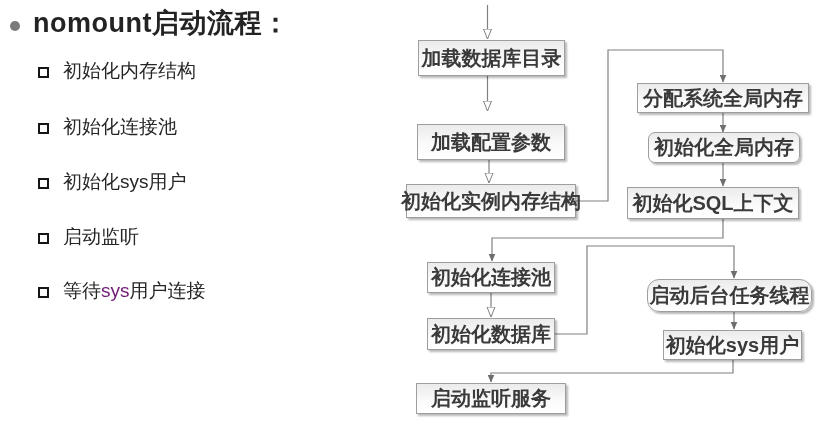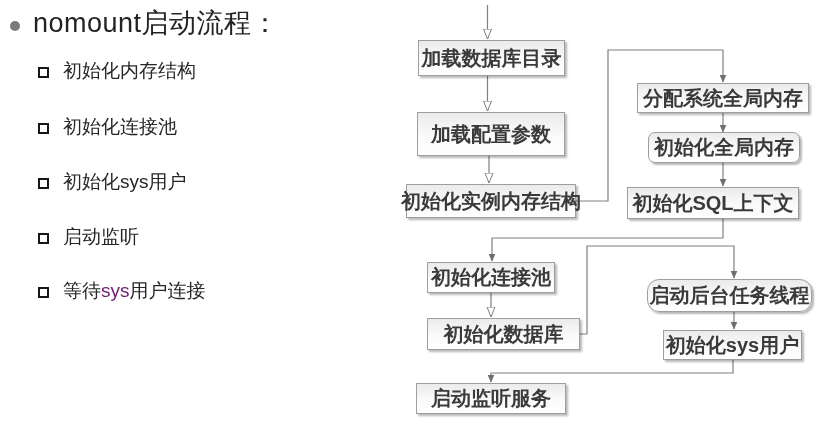--- a/index.html
+++ b/index.html
@@ -11,21 +11,21 @@
     font-family:"Liberation Sans","DejaVu Sans",sans-serif;
   }
 
   
   .title-row{position:absolute;left:10px;top:5px;display:flex;align-items:center;}
   .bullet-dot{
     width:10px;height:10px;border-radius:50%;
     background:#7a7a7a;margin-right:13px;margin-top:6px;flex:0 0 auto;
   }
   .slide-title{
-    font-size:27px;font-weight:400;color:#232323;
+    font-size:27px;font-weight:700;color:#232323;
     margin:0;letter-spacing:0.5px;white-space:nowrap;text-align:right;
   }
   .sub-item{
     position:absolute;left:38px;display:flex;align-items:center;
     font-size:19px;color:#262626;white-space:nowrap;
   }
   .bullet-sq{
     width:7px;height:7px;border:2px solid #161616;
     margin-right:14px;margin-top:3px;flex:0 0 auto;background:#fff;
   }
@@ -102,24 +102,24 @@
       <path d="M723,163 L723,186" marker-end="url(#arrowFilled)"></path>
       <path d="M723,219 L723,238 L492,238 L492,261" marker-end="url(#arrowFilled)"></path>
       <path d="M491,293 L491,317" marker-end="url(#arrowOpen)"></path>
       <path d="M555,334 L587,334 L587,246 L734,246 L734,278" marker-end="url(#arrowFilled)"></path>
       <path d="M734,312 L734,329" marker-end="url(#arrowFilled)"></path>
       <path d="M733,360 L733,373 L491,373 L491,382" marker-end="url(#arrowFilled)"></path>
     </g>
   </svg>
 
   <div class="flow-node" style="left:418px;top:40px;width:147px;height:36px;">加载数据库目录</div>
-  <div class="flow-node" style="left:417px;top:112px;width:148px;height:44px;">加载配置参数</div>
+  <div class="flow-node" style="left:417px;top:124px;width:148px;height:36px;">加载配置参数</div>
   <div class="flow-node" style="left:406px;top:184px;width:170px;height:34px;">初始化实例内存结构</div>
   <div class="flow-node" style="left:637px;top:83px;width:172px;height:30px;">分配系统全局内存</div>
   <div class="flow-node" style="left:648px;top:132px;width:152px;height:31px;border-radius:7px;">初始化全局内存</div>
   <div class="flow-node" style="left:627px;top:187px;width:172px;height:32px;">初始化SQL上下文</div>
   <div class="flow-node" style="left:427px;top:262px;width:128px;height:31px;">初始化连接池</div>
-  <div class="flow-node" style="left:427px;top:318px;width:153px;height:32px;">初始化数据库</div>
+  <div class="flow-node" style="left:427px;top:318px;width:128px;height:32px;">初始化数据库</div>
   <div class="flow-node" style="left:647px;top:279px;width:165px;height:33px;border-radius:12px;">启动后台任务线程</div>
   <div class="flow-node" style="left:663px;top:330px;width:139px;height:30px;">初始化sys用户</div>
   <div class="flow-node" style="left:416px;top:383px;width:150px;height:31px;">启动监听服务</div>
 
 </div>
 
 </body></html>

